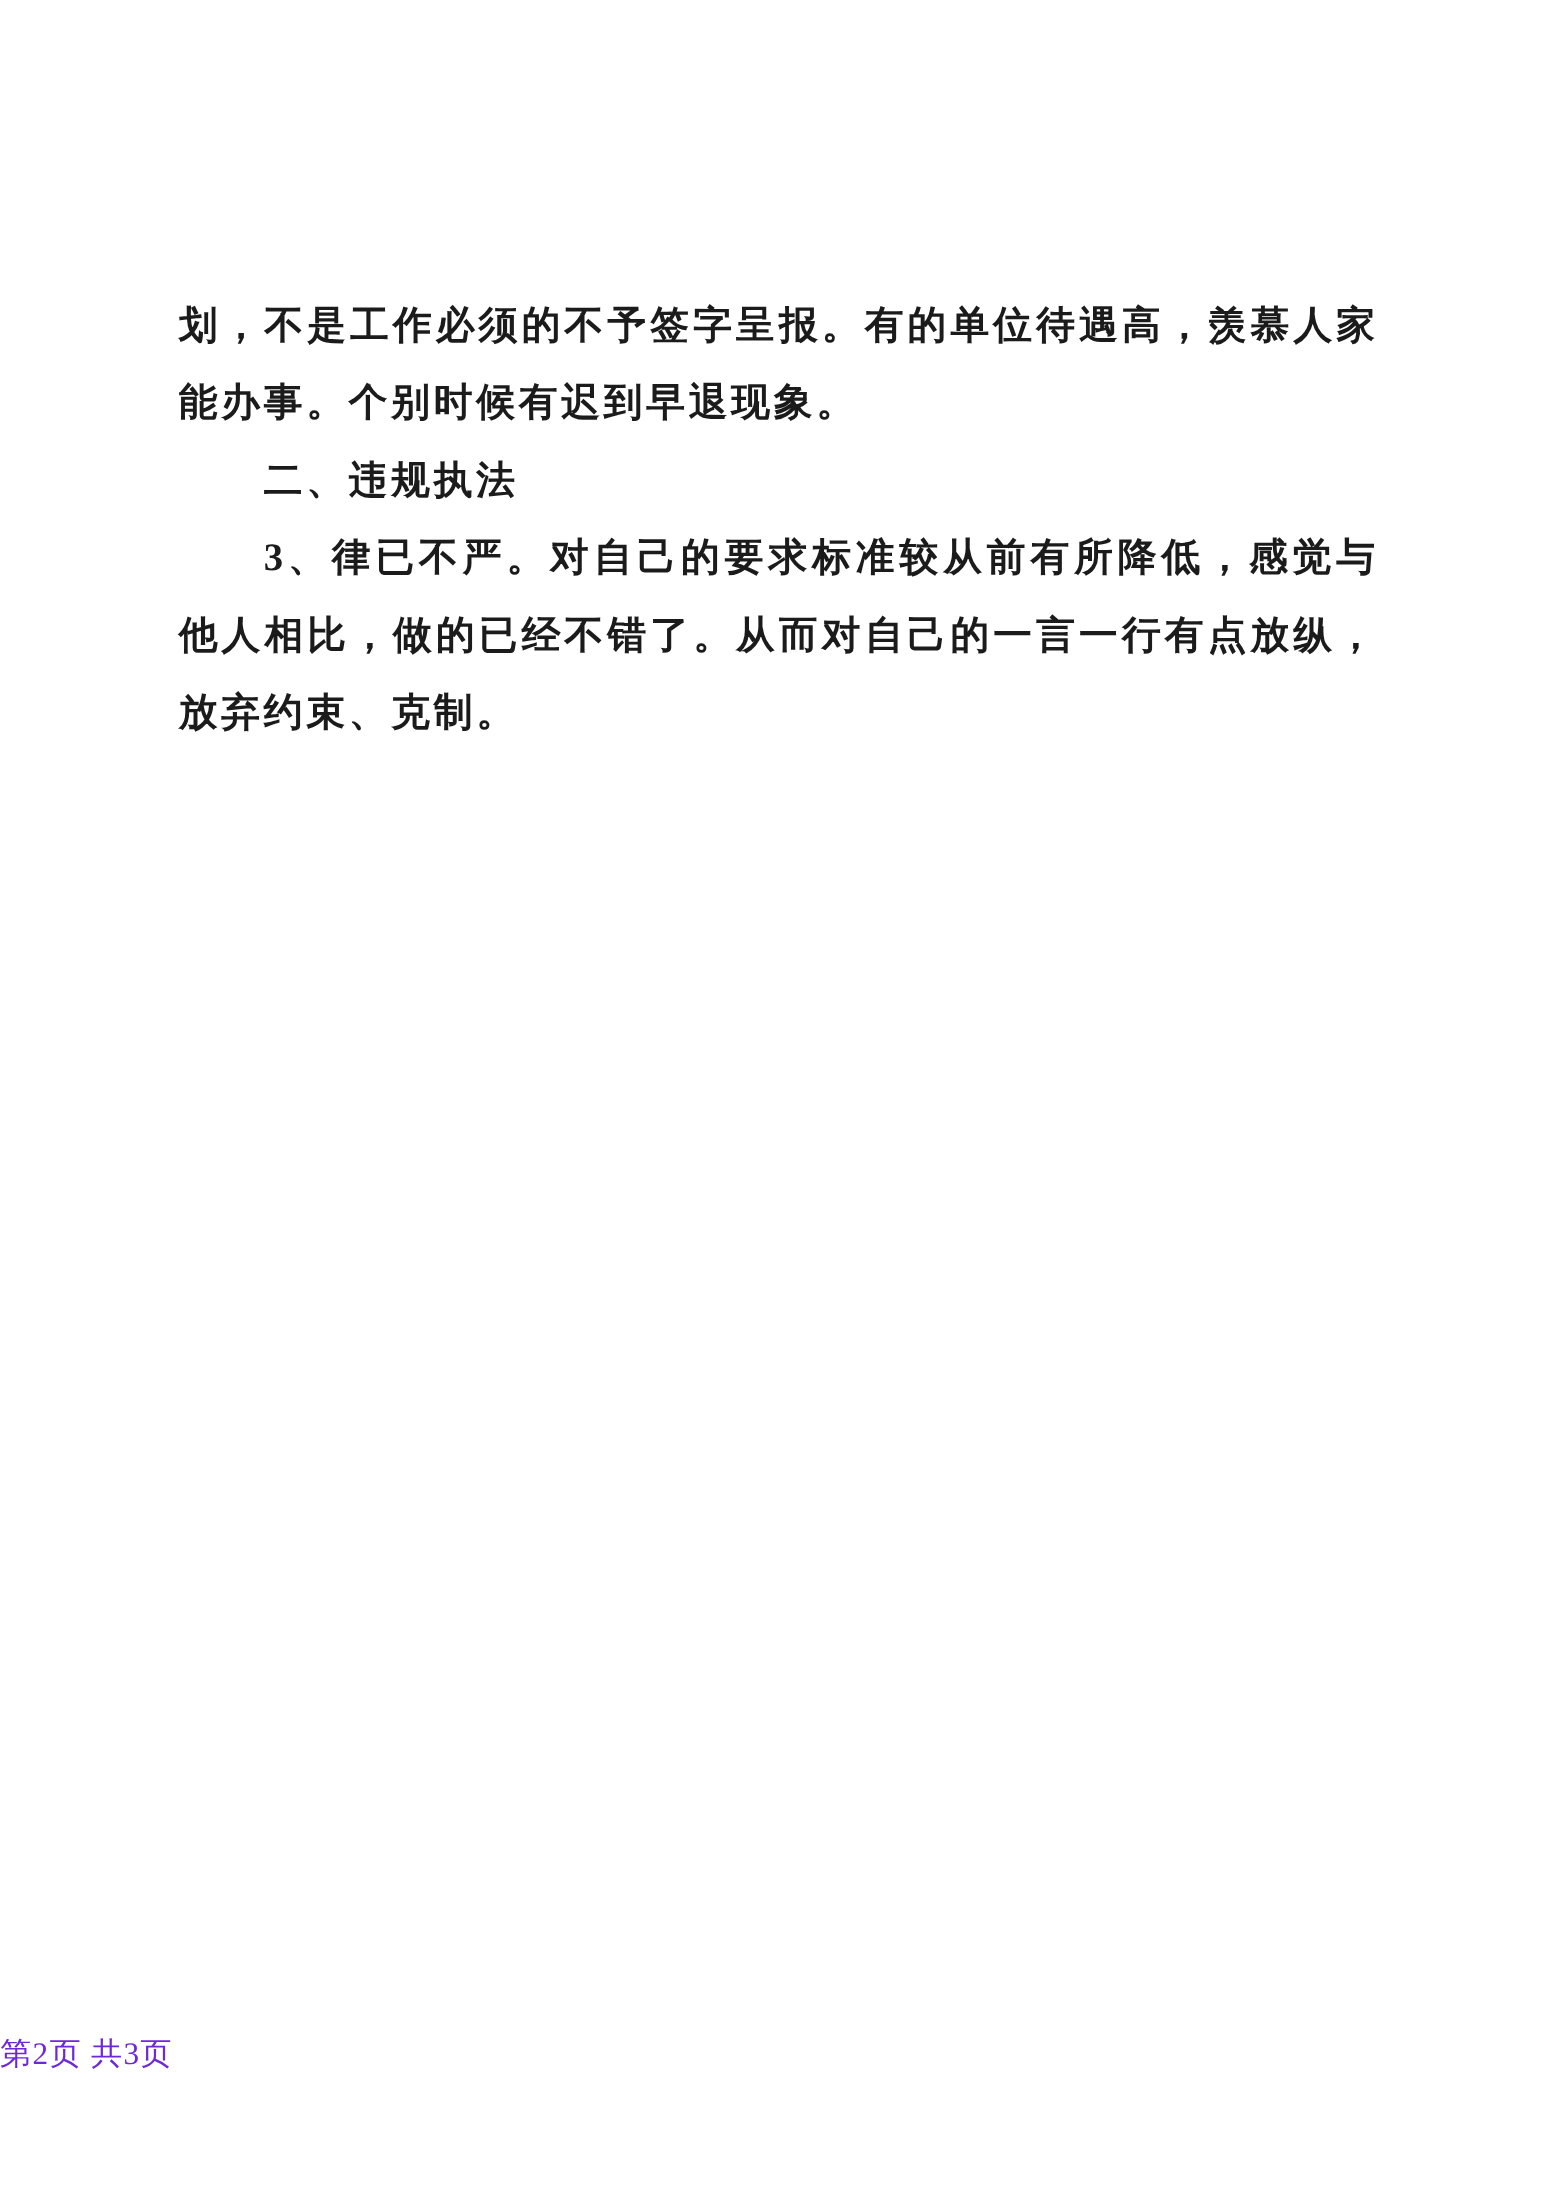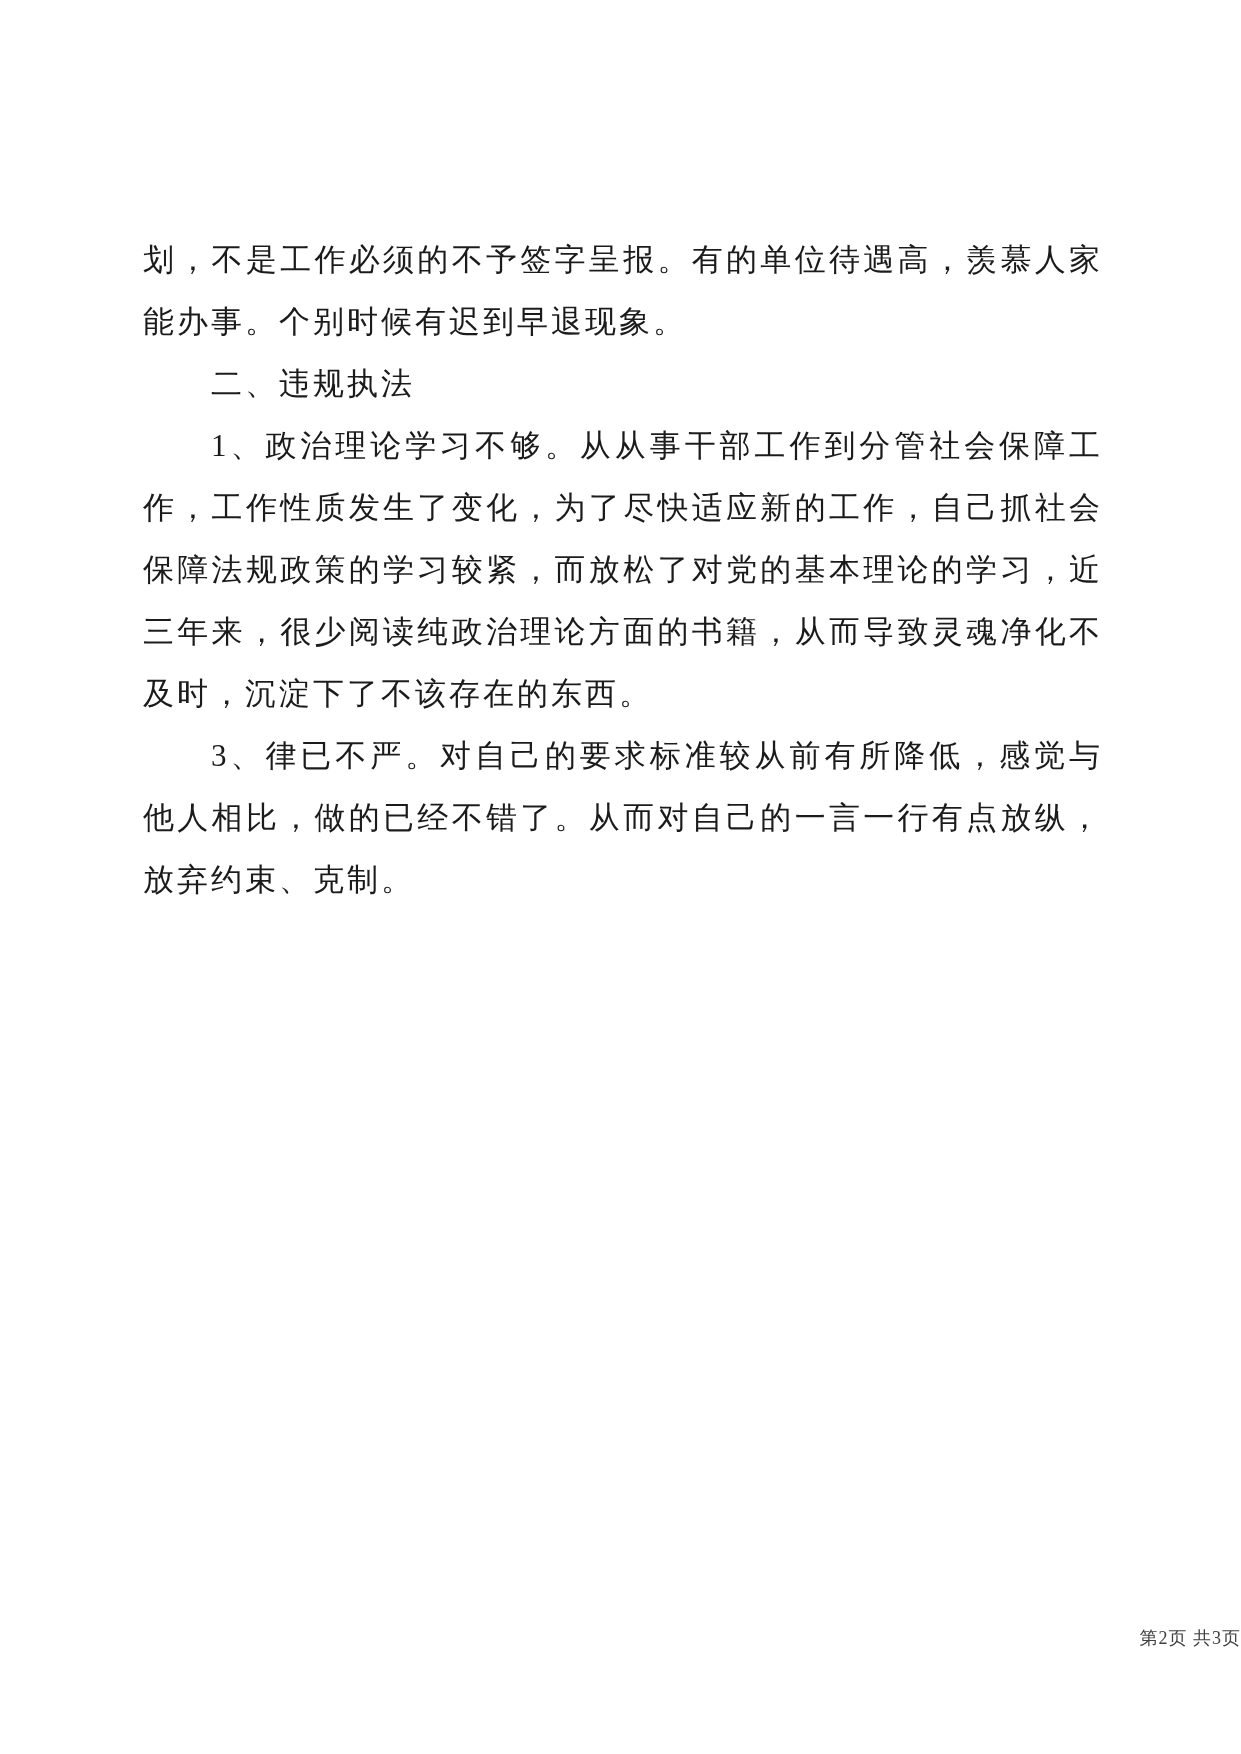--- a/index.html
+++ b/index.html
@@ -14,50 +14,50 @@
     background: #ffffff;
     overflow: hidden;
     font-family: "Liberation Serif", "DejaVu Serif", serif;
   }
   .content {
     position: absolute;
     top: 229px;
     left: 143px;
     width: 960px;
     color: #1b1b1b;
+    font-weight: bold;
   }
   .content p {
     margin: 0;
     padding: 0;
     font-size: 31px;
     line-height: 62px;
     letter-spacing: 3px;
     text-align: justify;
     word-break: break-all;
   }
   .content p.indent {
     text-indent: 68px;
   }
   .footer {
     position: absolute;
     top: 1626px;
     left: 0;
     width: 100%;
-    text-align: right;
-    font-size: 18px;
+    text-align: left;
+    font-size: 25px;
     letter-spacing: 1px;
-    color: #404040;
+    color: #6d28d9;
   }
 </style>
 </head>
 <body>
 
 <div class="page">
   <div class="content">
     <p class="noindent">划，不是工作必须的不予签字呈报。有的单位待遇高，羡慕人家能办事。个别时候有迟到早退现象。</p>
     <p class="indent">二、违规执法</p>
-    <p class="indent">1、政治理论学习不够。从从事干部工作到分管社会保障工作，工作性质发生了变化，为了尽快适应新的工作，自己抓社会保障法规政策的学习较紧，而放松了对党的基本理论的学习，近三年来，很少阅读纯政治理论方面的书籍，从而导致灵魂净化不及时，沉淀下了不该存在的东西。</p>
     <p class="indent">3、律已不严。对自己的要求标准较从前有所降低，感觉与他人相比，做的已经不错了。从而对自己的一言一行有点放纵，放弃约束、克制。</p>
   </div>
   <div class="footer">
     <span>第2页 共3页</span>
   </div>
 </div>
 
 </body></html>

